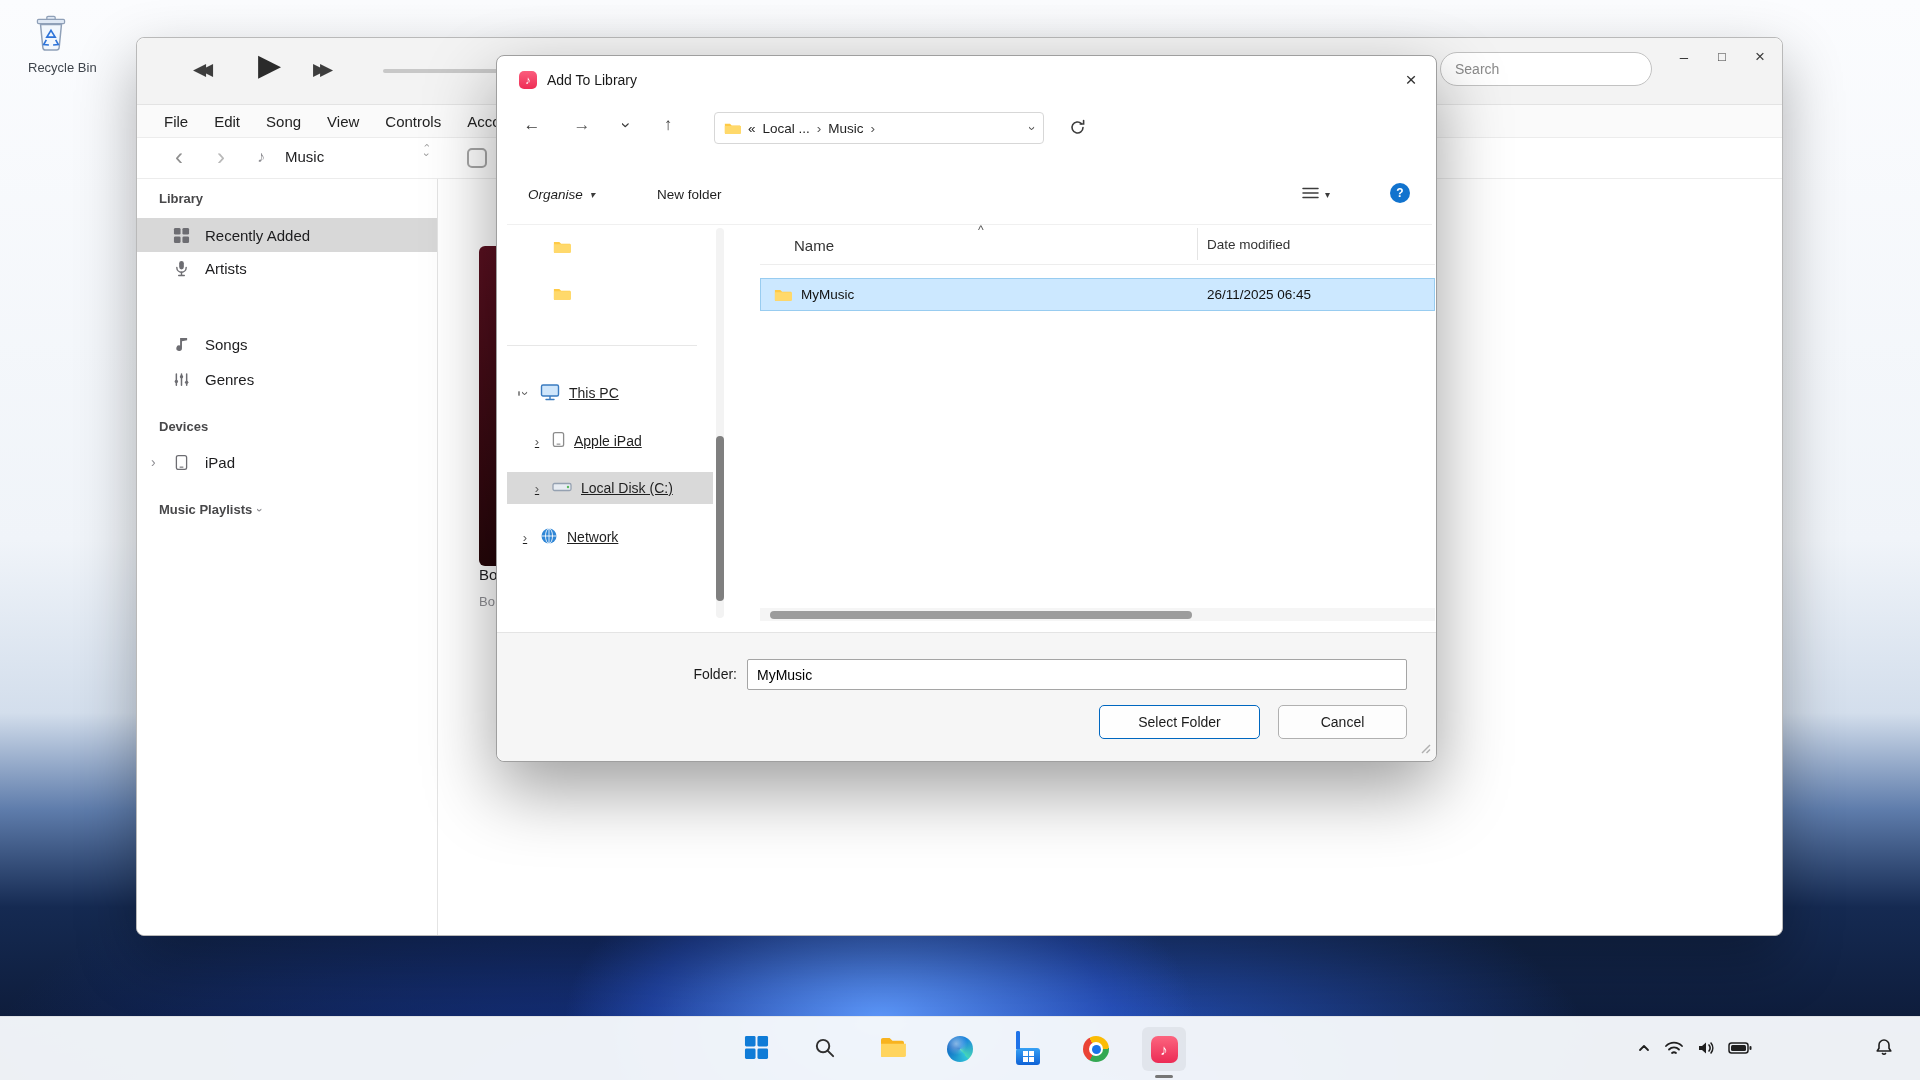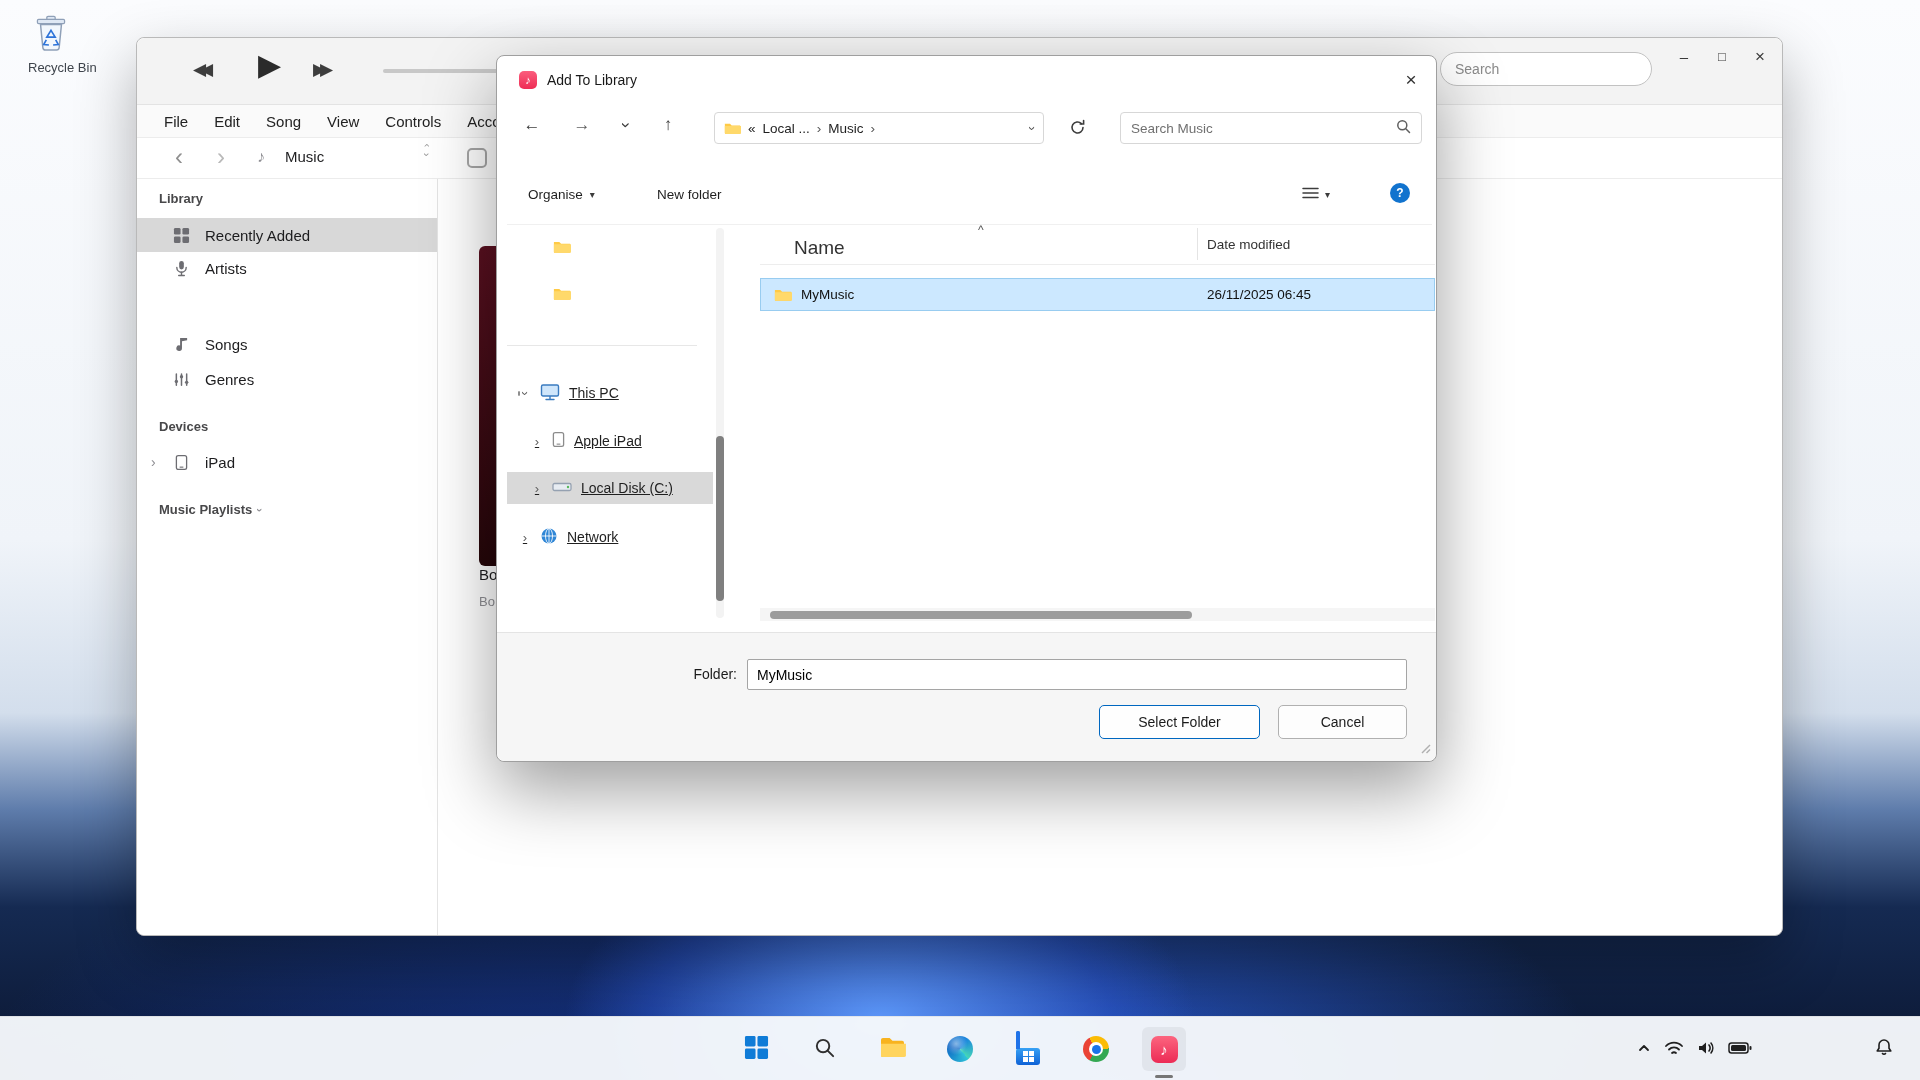--- a/index.html
+++ b/index.html
@@ -83,30 +83,30 @@
     border-radius:4px; background:#fff; display:flex; align-items:center; padding:0 9px; gap:7px;
     font-size:13.5px; color:#1f1f1f; }
   .crumb-caret { margin-left:auto; font-size:13px; color:#555; }
   .crumb-sep { color:#555; }
   .dlg-refresh { position:absolute; left:572px; top:63px; }
   .dlg-search { position:absolute; left:623px; top:56px; width:302px; height:32px; border:1px solid #d7d7d7;
     border-radius:4px; display:flex; align-items:center; padding:0 10px; background:#fff; }
   .dlg-search input { border:none; outline:none; flex:1; font-size:13.5px; color:#444; font-family:inherit; }
   .dlg-search input::placeholder { color:#707070; }
 
-  .dlg-organise { position:absolute; left:31px; top:131px; font-size:13.5px; color:#1f1f1f; display:flex; gap:7px; align-items:center; }
+  .dlg-organise { position:absolute; left:31px; top:131px; font-size:13.5px; color:#1f1f1f; display:flex; gap:7px; align-items:center;font-style:italic; }
   .dlg-newfolder { position:absolute; left:160px; top:131px; font-size:13.5px; color:#1f1f1f; }
   .dlg-viewbtn { position:absolute; left:805px; top:130px; display:flex; gap:6px; align-items:center; }
   .caret-sm { font-size:10px; color:#3c3c3c; }
   .dlg-help { position:absolute; left:893px; top:127px; width:20px; height:20px; border-radius:50%;
     background:#1173ce; color:#fff; font-size:12px; font-weight:bold; display:flex; align-items:center; justify-content:center; }
 
   .dlg-sepline { position:absolute; left:10px; right:4px; top:168px; height:1px; background:#f0f0f0; }
   .dlg-colcaret { position:absolute; left:481px; top:167px; font-size:12px; color:#555; }
-  .dlg-colname  { position:absolute; left:297px; top:181px; font-size:19px; color:#333; }
+  .dlg-colname  { position:absolute; left:297px; top:181px; font-size:15px; color:#333; }
   .dlg-coldate  { position:absolute; left:710px; top:181px; font-size:13.5px; color:#333; }
   .dlg-colsep   { position:absolute; left:700px; top:172px; width:1px; height:32px; background:#e4e4e4; }
   .dlg-colline  { position:absolute; left:263px; top:208px; width:675px; height:1px; background:#ededed; }
 
   .dlg-filerow { position:absolute; left:263px; top:222px; width:675px; height:33px; background:#cce8ff;
     border:1px solid #98ccf0; display:flex; align-items:center; padding-left:13px; gap:9px; font-size:13.5px; color:#111; }
   .f-date { position:absolute; left:446px; }
 
   .tr-row { position:absolute; left:10px; width:206px; height:32px; display:flex; align-items:center;
     gap:9px; font-size:14px; color:#1f1f1f;text-decoration:underline; }
@@ -314,29 +314,20 @@
     <span class="crumb-caret rot90">›</span>
   </div>
 
   <span class="dlg-refresh">
     <svg width="17" height="17" viewBox="0 0 17 17" fill="none" stroke="#3c3c3c" stroke-width="1.6" stroke-linecap="round">
         <path d="M14 8.5 a5.5 5.5 0 1 1 -1.6 -3.9"></path>
         <path d="M14.6 1.6 v3.4 h-3.4"></path>
       </svg>
   </span>
 
-  <div class="dlg-search">
-    <input placeholder="Search Music" style="">
-    <span>
-      <svg width="15" height="15" viewBox="0 0 15 15" fill="none" stroke="#5f5f5f" stroke-width="1.5" stroke-linecap="round">
-          <circle cx="6.3" cy="6.3" r="4.5"></circle>
-          <line x1="9.8" y1="9.8" x2="13.5" y2="13.5"></line>
-        </svg>
-    </span>
-  </div>
 
   <div class="dlg-organise">
     <span>Organise</span>
     <span class="caret-sm">▾</span>
   </div>
   <div class="dlg-newfolder">New folder</div>
   <div class="dlg-viewbtn">
     <span>
       <svg width="17" height="14" viewBox="0 0 17 14" stroke="#3c3c3c" stroke-width="1.5" stroke-linecap="round">
           <line x1="1" y1="2.5" x2="16" y2="2.5"></line>

